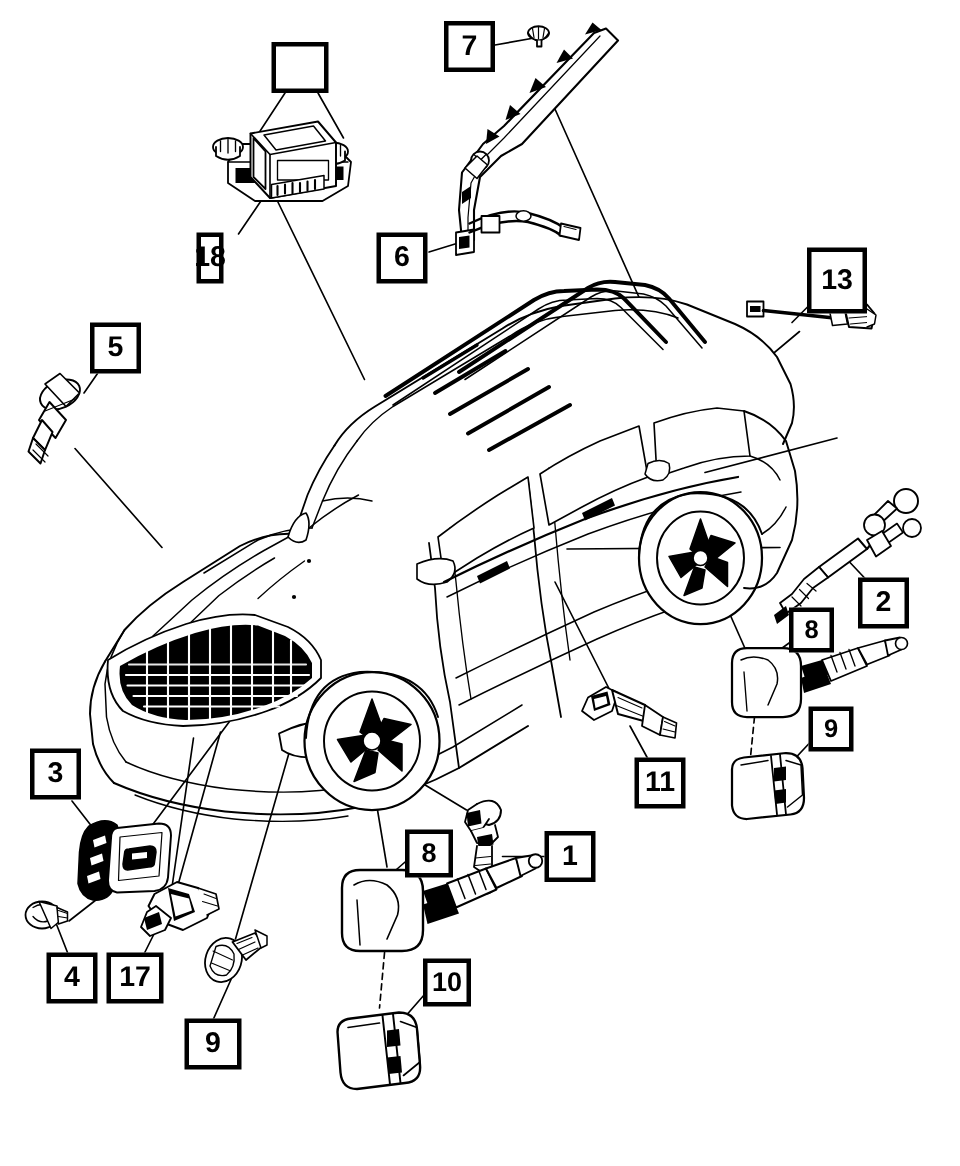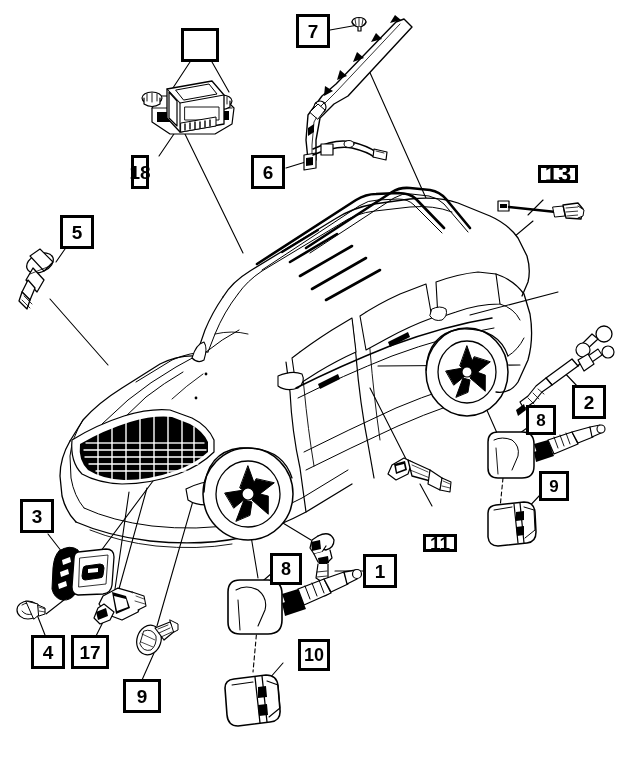--- a/index.html
+++ b/index.html
@@ -468,41 +468,41 @@
   </div>
 
   <div class="callout" style="left:296px; top:14px; width:34px; height:34px; font-size:19px;">
     <span>7</span>
   </div>
 
   <div class="callout" style="left:251px; top:155px; width:34px; height:34px; font-size:19px;">
     <span>6</span>
   </div>
 
-  <div class="callout" style="left:538px; top:165px; width:40px; height:18px; font-size:24px;">
+  <div class="callout" style="left:538px; top:165px; width:40px; height:44px; font-size:19px;">
     <span>13</span>
   </div>
 
   <div class="callout" style="left:60px; top:215px; width:34px; height:34px; font-size:19px;">
     <span>5</span>
   </div>
 
   <div class="callout" style="left:572px; top:385px; width:34px; height:34px; font-size:19px;">
     <span>2</span>
   </div>
 
   <div class="callout" style="left:526px; top:405px; width:30px; height:30px; font-size:17px;">
     <span>8</span>
   </div>
 
   <div class="callout" style="left:539px; top:471px; width:30px; height:30px; font-size:17px;">
     <span>9</span>
   </div>
 
-  <div class="callout" style="left:423px; top:505px; width:34px; height:18px; font-size:19px;margin-top:29px;">
+  <div class="callout" style="left:423px; top:505px; width:34px; height:34px; font-size:19px;">
     <span>11</span>
   </div>
 
   <div class="callout" style="left:20px; top:499px; width:34px; height:34px; font-size:19px;">
     <span>3</span>
   </div>
 
   <div class="callout" style="left:270px; top:553px; width:32px; height:32px; font-size:18px;">
     <span>8</span>
   </div>
@@ -512,21 +512,21 @@
   </div>
 
   <div class="callout" style="left:31px; top:635px; width:34px; height:34px; font-size:19px;">
     <span>4</span>
   </div>
 
   <div class="callout" style="left:71px; top:635px; width:38px; height:34px; font-size:19px;">
     <span>17</span>
   </div>
 
-  <div class="callout" style="left:282px; top:639px; width:32px; height:32px; font-size:18px;margin-left:16px;">
+  <div class="callout" style="left:282px; top:639px; width:32px; height:32px; font-size:18px;">
     <span>10</span>
   </div>
 
   <div class="callout" style="left:123px; top:679px; width:38px; height:34px; font-size:19px;">
     <span>9</span>
   </div>
 
 </div>
 
 </body></html>

